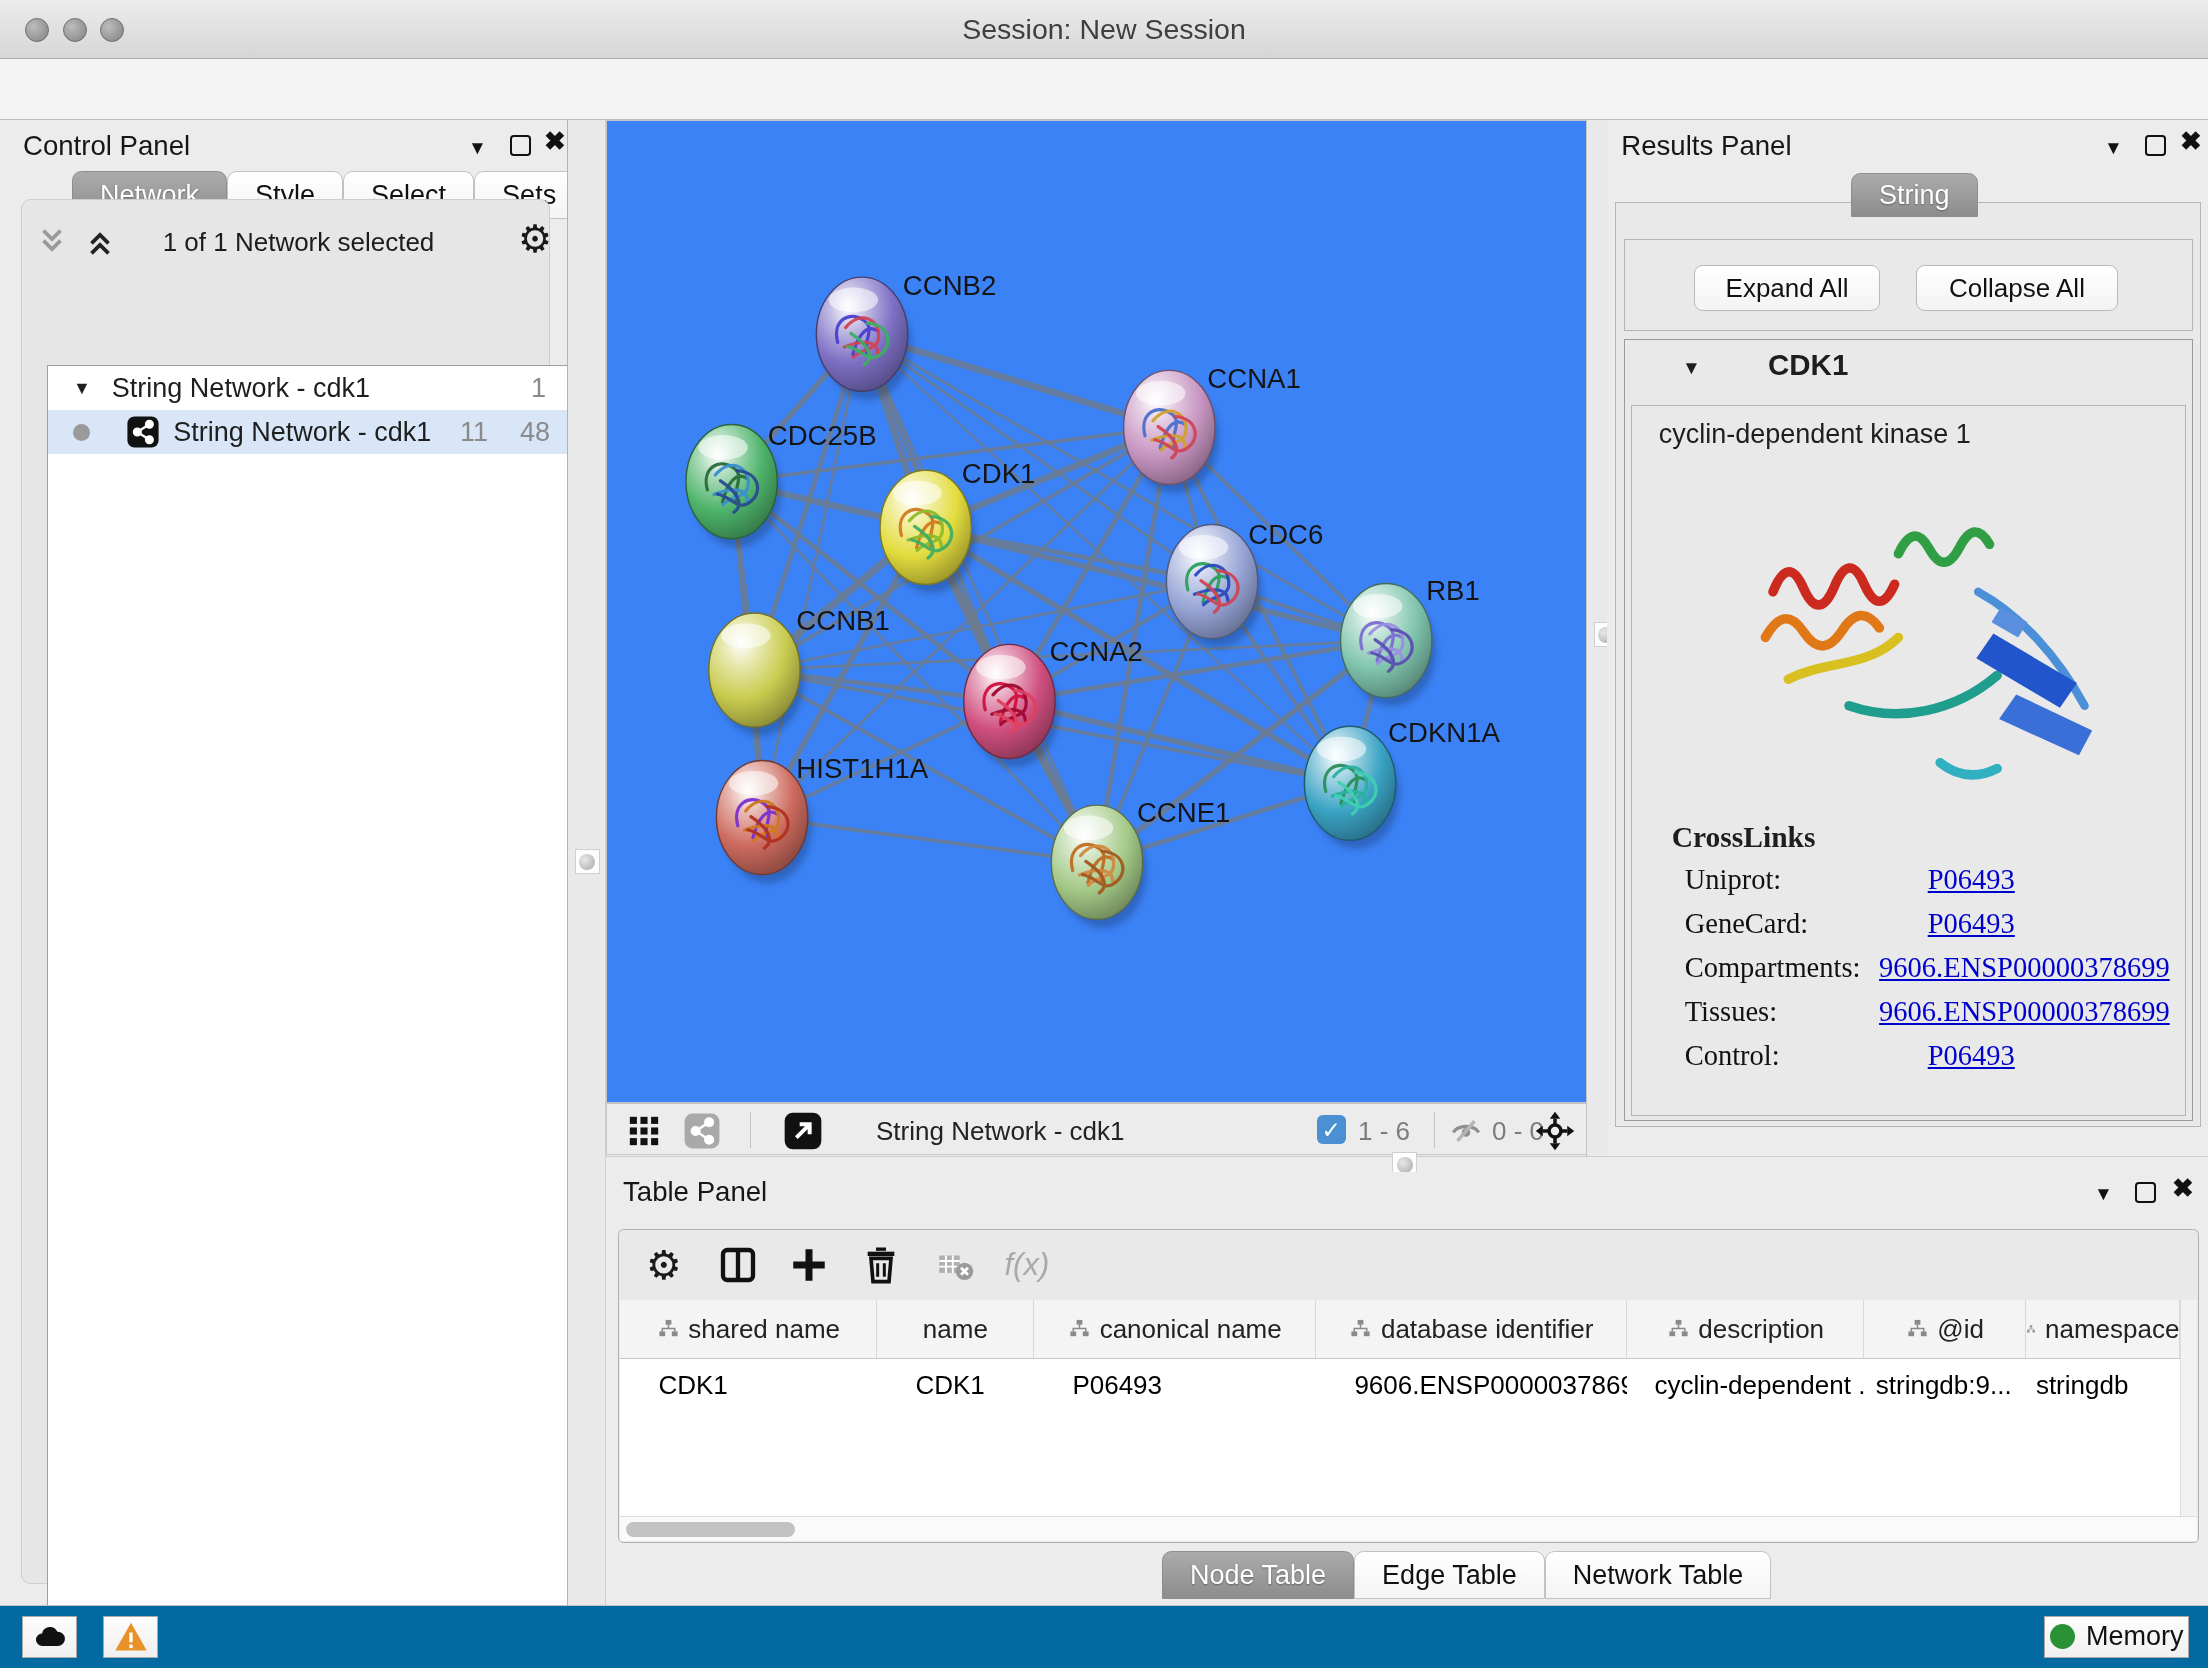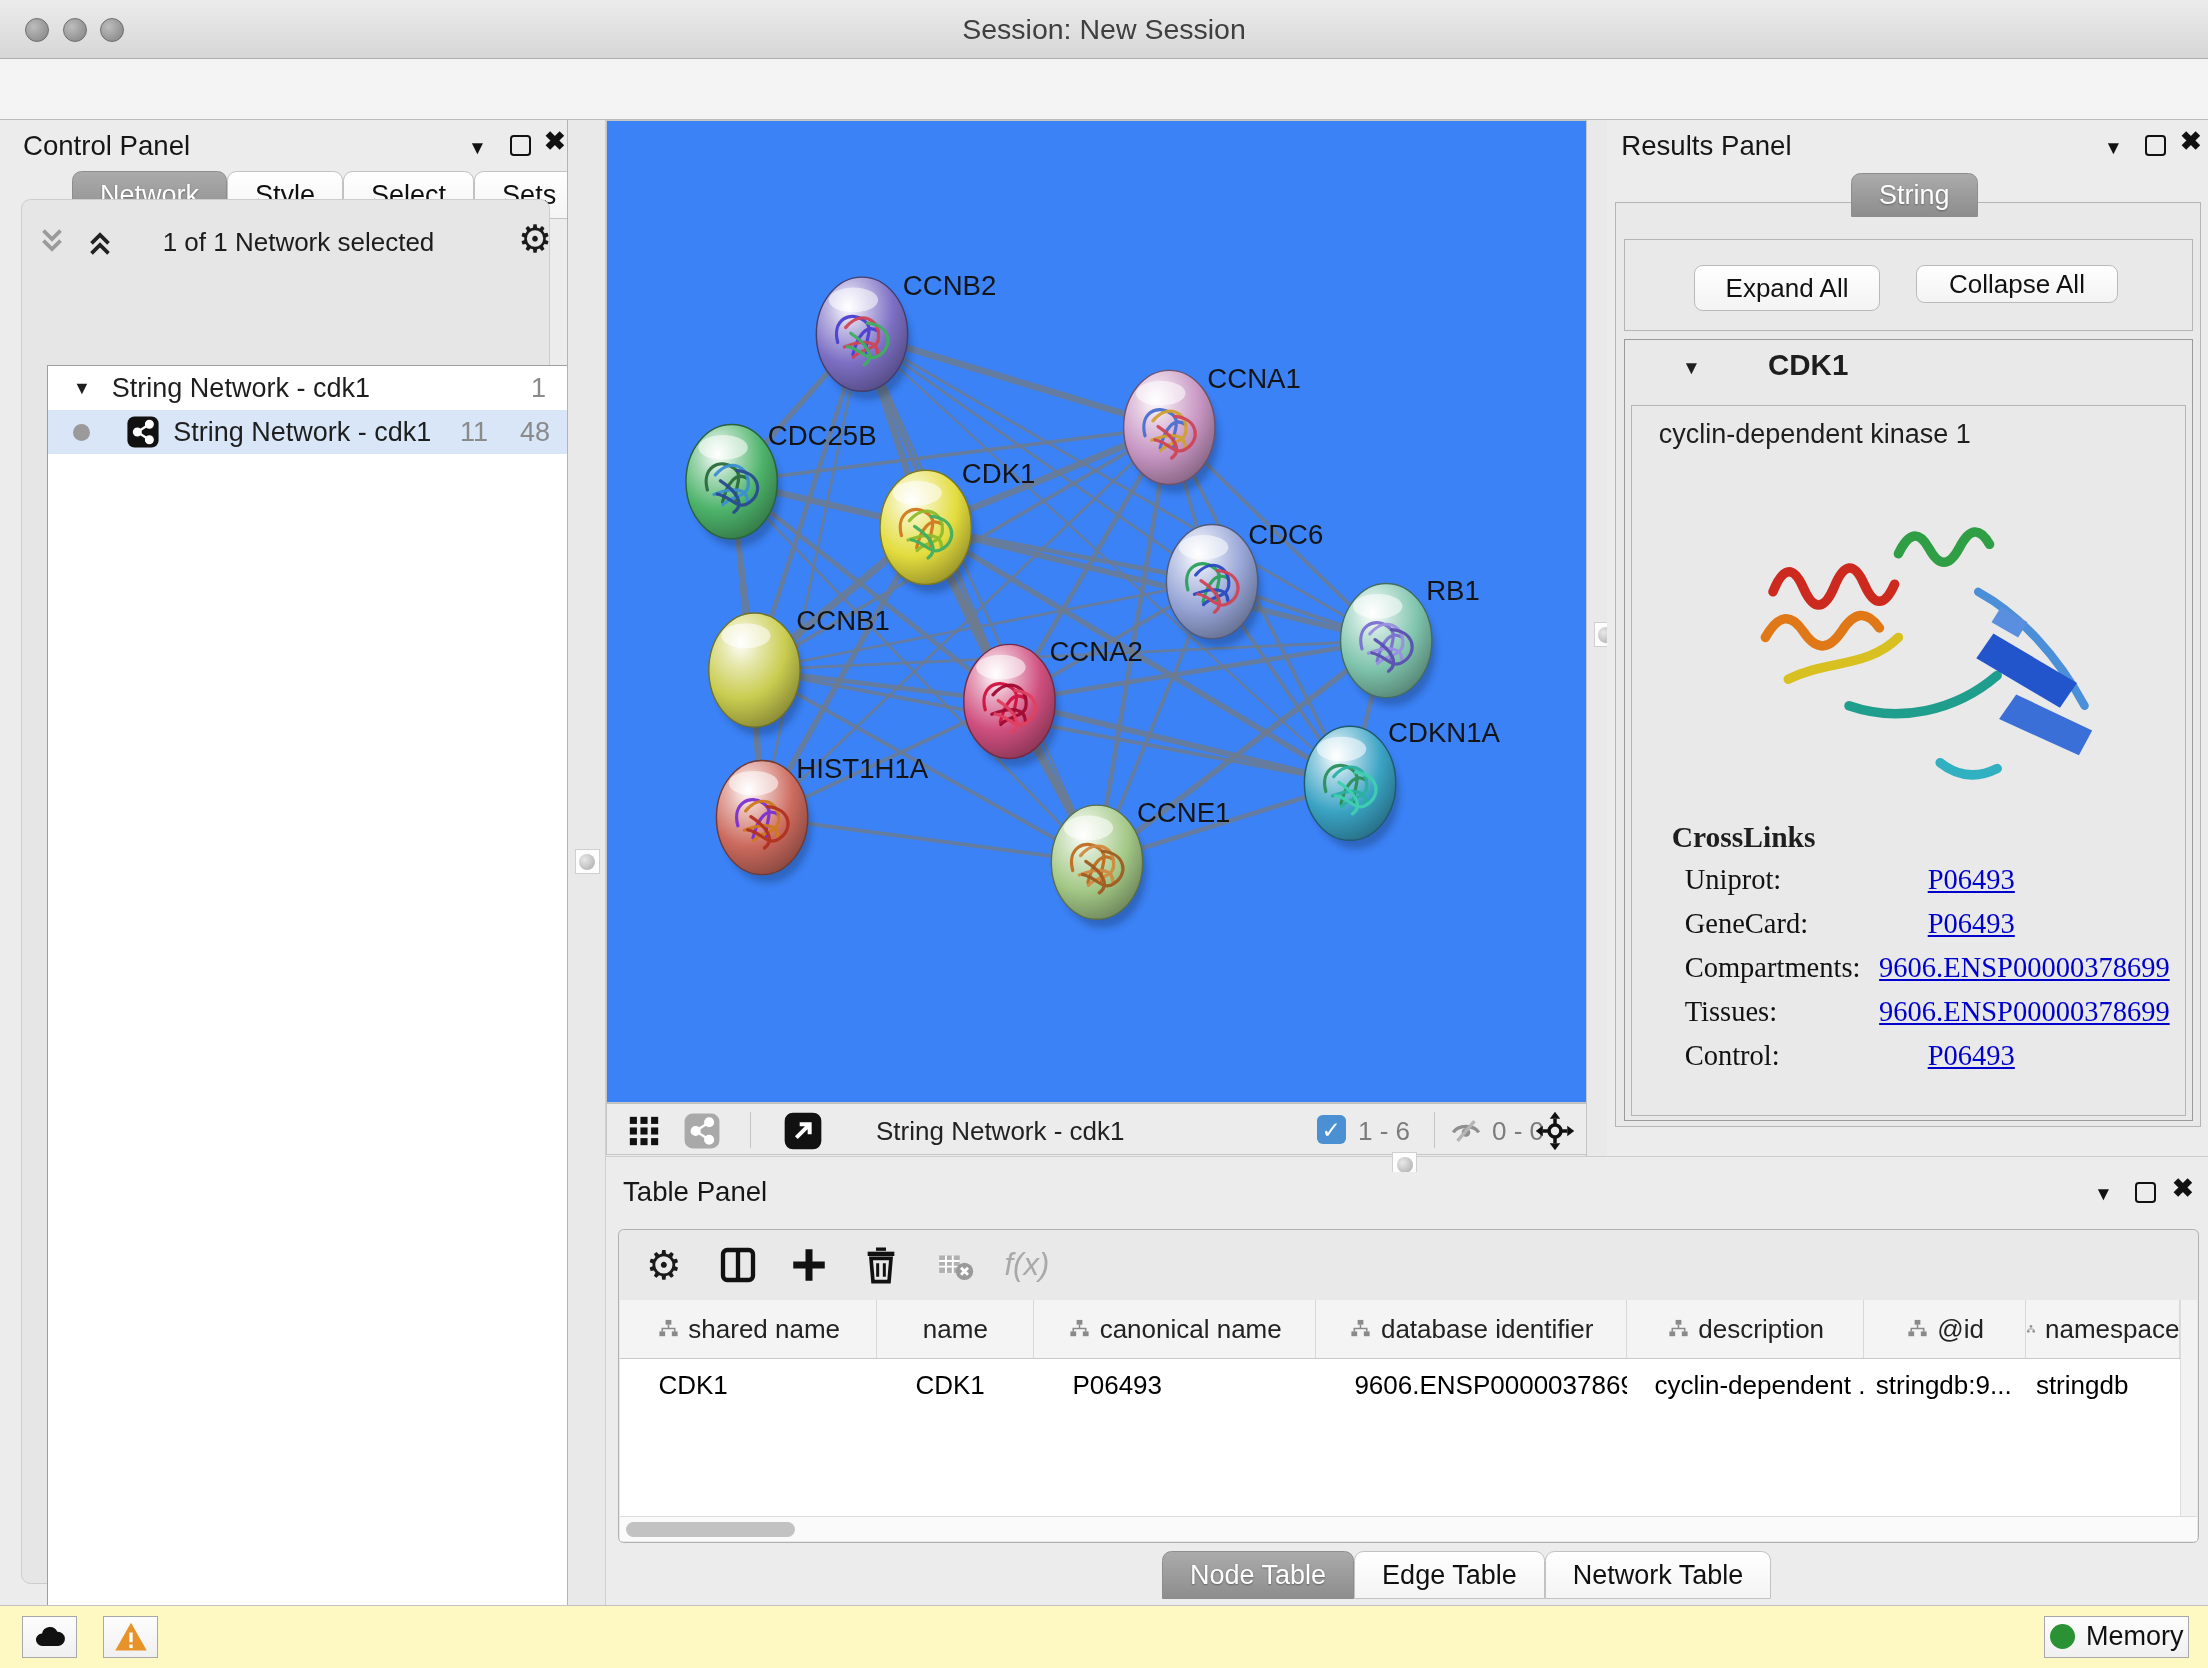--- a/index.html
+++ b/index.html
@@ -75,21 +75,21 @@
   #tp-header{display:flex;height:59px;background:#f4f4f4;border-bottom:1.9px solid #c9c9c9}
   .th{display:flex;align-items:center;justify-content:center;gap:8.6px;font-size:26px;color:#222;border-right:1px solid #d8d8d8;overflow:hidden;white-space:nowrap;flex:none}
   #tp-row{display:flex;height:53px;align-items:center}
   .td{font-size:26px;color:#000;overflow:hidden;white-space:nowrap;flex:none}
   #tp-hscroll{position:absolute;left:1px;bottom:1px;width:1577px;height:25px;background:#fafafa;border-top:1px solid #dcdcdc}
   #tp-hthumb{position:absolute;left:5.7px;top:4.8px;width:169px;height:15px;border-radius:7.6px;background:#c2c2c2}
   #tp-vscroll{position:absolute;right:1px;top:70px;width:17px;height:217px;background:#f2f2f2;border-left:1px solid #ddd}
   #tp-tabs{position:absolute;left:556px;top:379px;display:flex}
 
   
-  #statusbar{position:absolute;left:0;top:1605px;width:2208px;height:63px;background:#fef9c3;border-top:1px solid #c2c2c2}
+  #statusbar{position:absolute;left:0;top:1605px;width:2208px;height:63px;background:#0369a1;border-top:1px solid #c2c2c2}
   .sb-btn{position:absolute;top:9.5px;height:42px;background:linear-gradient(#fdfdfd,#f0f0f0);border:1.9px solid #a8a8a8;
     display:flex;align-items:center;justify-content:center}
   #memory-btn{right:19px;width:145px;gap:11.4px;font-size:27px;color:#111}
   #mem-dot{width:25px;height:25px;border-radius:50%;background:#2a9235}
 
   .gear-glyph{font-family:"DejaVu Sans",sans-serif;color:#1a1a1a}
   .fx{font-family:Liberation Sans, sans-serif;font-style:italic;font-size:31px;color:#a9a9a9}
 </style>
 </head>
 <body>
@@ -616,21 +616,21 @@
   <div class="abs" style="left:538px;top:15px">
       <div class="pt-box"></div>
     </div>
   <div class="abs" style="left:573px;top:11.4px"><span class="pt-x">✖</span></div>
 
   <div id="rp-box"></div>
   <div id="rp-tab" class="tab sel" style="height:44px">String</div>
 
   <div id="rp-expbox">
     <div class="btn abs" style="left:69px;top:25px;width:186px;height:46px">Expand All</div>
-    <div class="btn abs" style="left:291px;top:25px;width:202px;height:38px">Collapse All</div>
+    <div class="btn abs" style="left:291px;top:25px;width:202px;height:46px">Collapse All</div>
   </div>
 
   <div id="rp-entry">
     <div class="abs" style="left:57px;top:17px;font-size:19px">▼</div>
     <div class="abs" style="left:143px;top:7.6px;font-size:29.5px;font-weight:bold">CDK1</div>
     <div id="rp-entry-inner">
       <div class="abs" style="left:27px;top:13.3px;font-size:27px">cyclin-dependent kinase 1</div>
 
       <svg class="abs" style="left:84px;top:68px" width="418" height="380" viewBox="0 0 220 200">
         <path d="M30,62 q8,-20 16,-2 q8,18 16,0 q8,-20 16,-2 q8,18 16,0" fill="none" stroke="#cc2a1e" stroke-width="5" stroke-linecap="round"></path>

